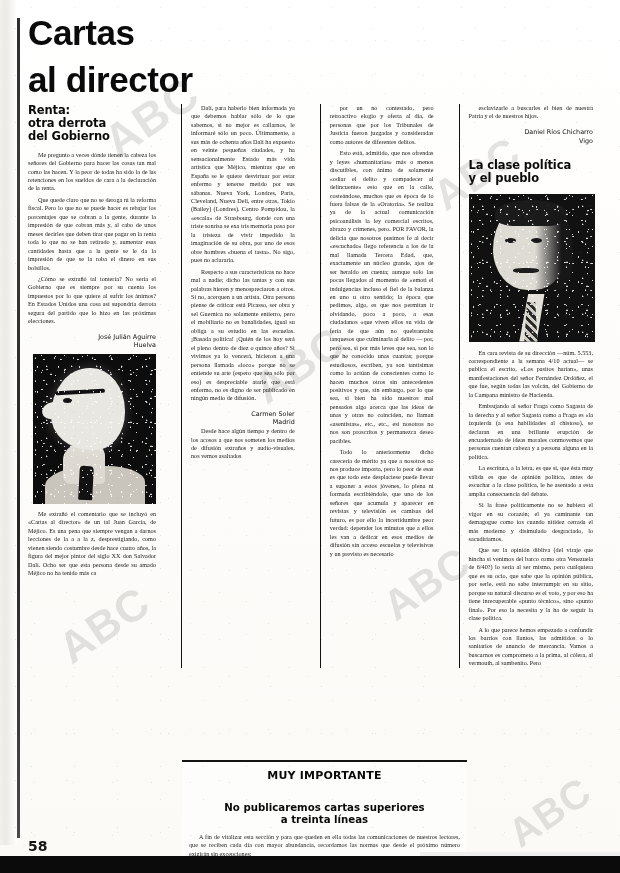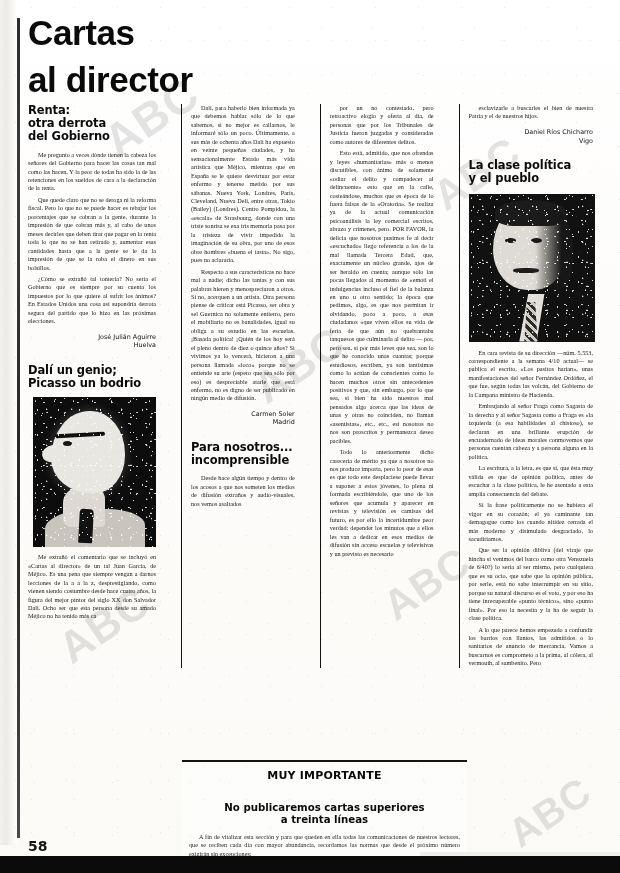--- a/index.html
+++ b/index.html
@@ -253,24 +253,20 @@
           <p class="body">Me pregunto a veces dónde tienen la cabeza los señores del Gobierno para hacer las cosas tan mal como las hacen. Y la peor de todas ha sido la de las retenciones en los sueldos de cara a la declaración de la renta.</p>
           <p class="body">Que quede claro que no se deroga ni la reforma fiscal. Pero lo que no se puede hacer es rebajar los porcentajes que se cobran a la gente, durante la impresión de que cobran más y, al cabo de unos meses decirles que deben tirar que pagar en la renta toda lo que no se han retirado y, aumentar esas cantidades hasta que a la gente se le da la impresión de que se la roba el dinero en sus bolsillos.</p>
           <p class="body">¿Cómo se extrañó tal tontería? No sería el Gobierno que es siempre por su cuenta los impuestos por lo que quiere al sufrir los ánimos? En Estados Unidos una cosa así supondría derrota segura del partido que lo hizo en las próximas elecciones.</p>
           <div class="sig">
             <span class="name">José Julián Aguirre</span><br>
             <span class="city">Huelva</span>
           </div>
         </div>
 
         <div>
-          <h2 class="hl spaced">
-            <span>Dalí un genio;</span><br>
-            <span>Picasso un bodrio</span>
-          </h2>
 
           <div class="photo dali">
             <div class="halftone">
               <div class="face-dali-shoulder"></div>
               <div class="face-dali-neck"></div>
               <div class="face-dali-head"></div>
               <div class="face-dali-nose"></div>
               <div class="face-dali-brow"></div>
               <div class="face-dali-eye"></div>
               <div class="face-dali-tie"></div>
@@ -287,24 +283,20 @@
         <div>
           <p class="body">Dalí, para haberlo bien informada ya que debemos hablar sólo de lo que sabemos, si no mejor es callarnos, le informaré sólo un poco. Últimamente, a sus más de ochenta años Dalí ha expuesto en veinte pequeñas ciudades, y ha sensacionalmente Estado más vida artística que Méjico, mientras que en España se le quiere desvirtuar por estar enfermo y tenerse metido por sus sábanas. Nueva York, Londres, París, Cleveland, Nueva Delí, entre otras, Tokio (Bailey) (Londres). Centro Pompidou, la «escala» de Strasbourg, donde con una triste sonrisa se exa tris memoria pasa por la tristeza de vivir impedido la imaginación de su obra, por uno de esos obre hombres «buena el tasta». No sigo, pues no aclararía.</p>
           <p class="body">Respecto a sus características no hace mal a nadie; dicho las tantas y con sus palabras hieren y menospreciaron a otros. Si no, acerquen a un artista. Otra persona piense de criticar está Picasso, ser obra y sel Guernica no solamente entierro, pero el mobiliario no es banalidades, igual su obliga a su estudio en las escuelas. ¡Basada política! ¡Quién de los hoy será el pleno dentro de diez o quince años? Si vivimos ya lo vencerá, hicieron a una persona llamada «loco» porque no se entiende su arte (espero que sea sólo por eso) es despreciable atarle que está enfermo, no es digno de ser publicado en ningún medio de difusión.</p>
           <div class="sig">
             <span class="name">Carmen Soler</span><br>
             <span class="city">Madrid</span>
           </div>
         </div>
 
         <div>
-          <h2 class="hl spaced">
-            <span>Para nosotros...</span><br>
-            <span>incomprensible</span>
-          </h2>
           <p class="body">Desde hace algún tiempo y dentro de los acosos a que nos someten los medios de difusión extraños y audio-visuales, nos vemos asaltados</p>
         </div>
 
         <div id="notice" style="position:absolute;left:0px;top:646px;width:285px;box-sizing:border-box;background:#fdfdfb;">
           <div class="n-kicker">MUY IMPORTANTE</div>
           <div class="n-title">
             <span>No publicaremos cartas superiores</span><br>
             <span>a treinta líneas</span>
           </div>
           <p>A fin de vitalizar esta sección y para que queden en ella todas las comunicaciones de nuestros lectores, que se reciben cada día con mayor abundancia, recordamos las normas que desde el próximo número exigirán sin excepciones:</p>

